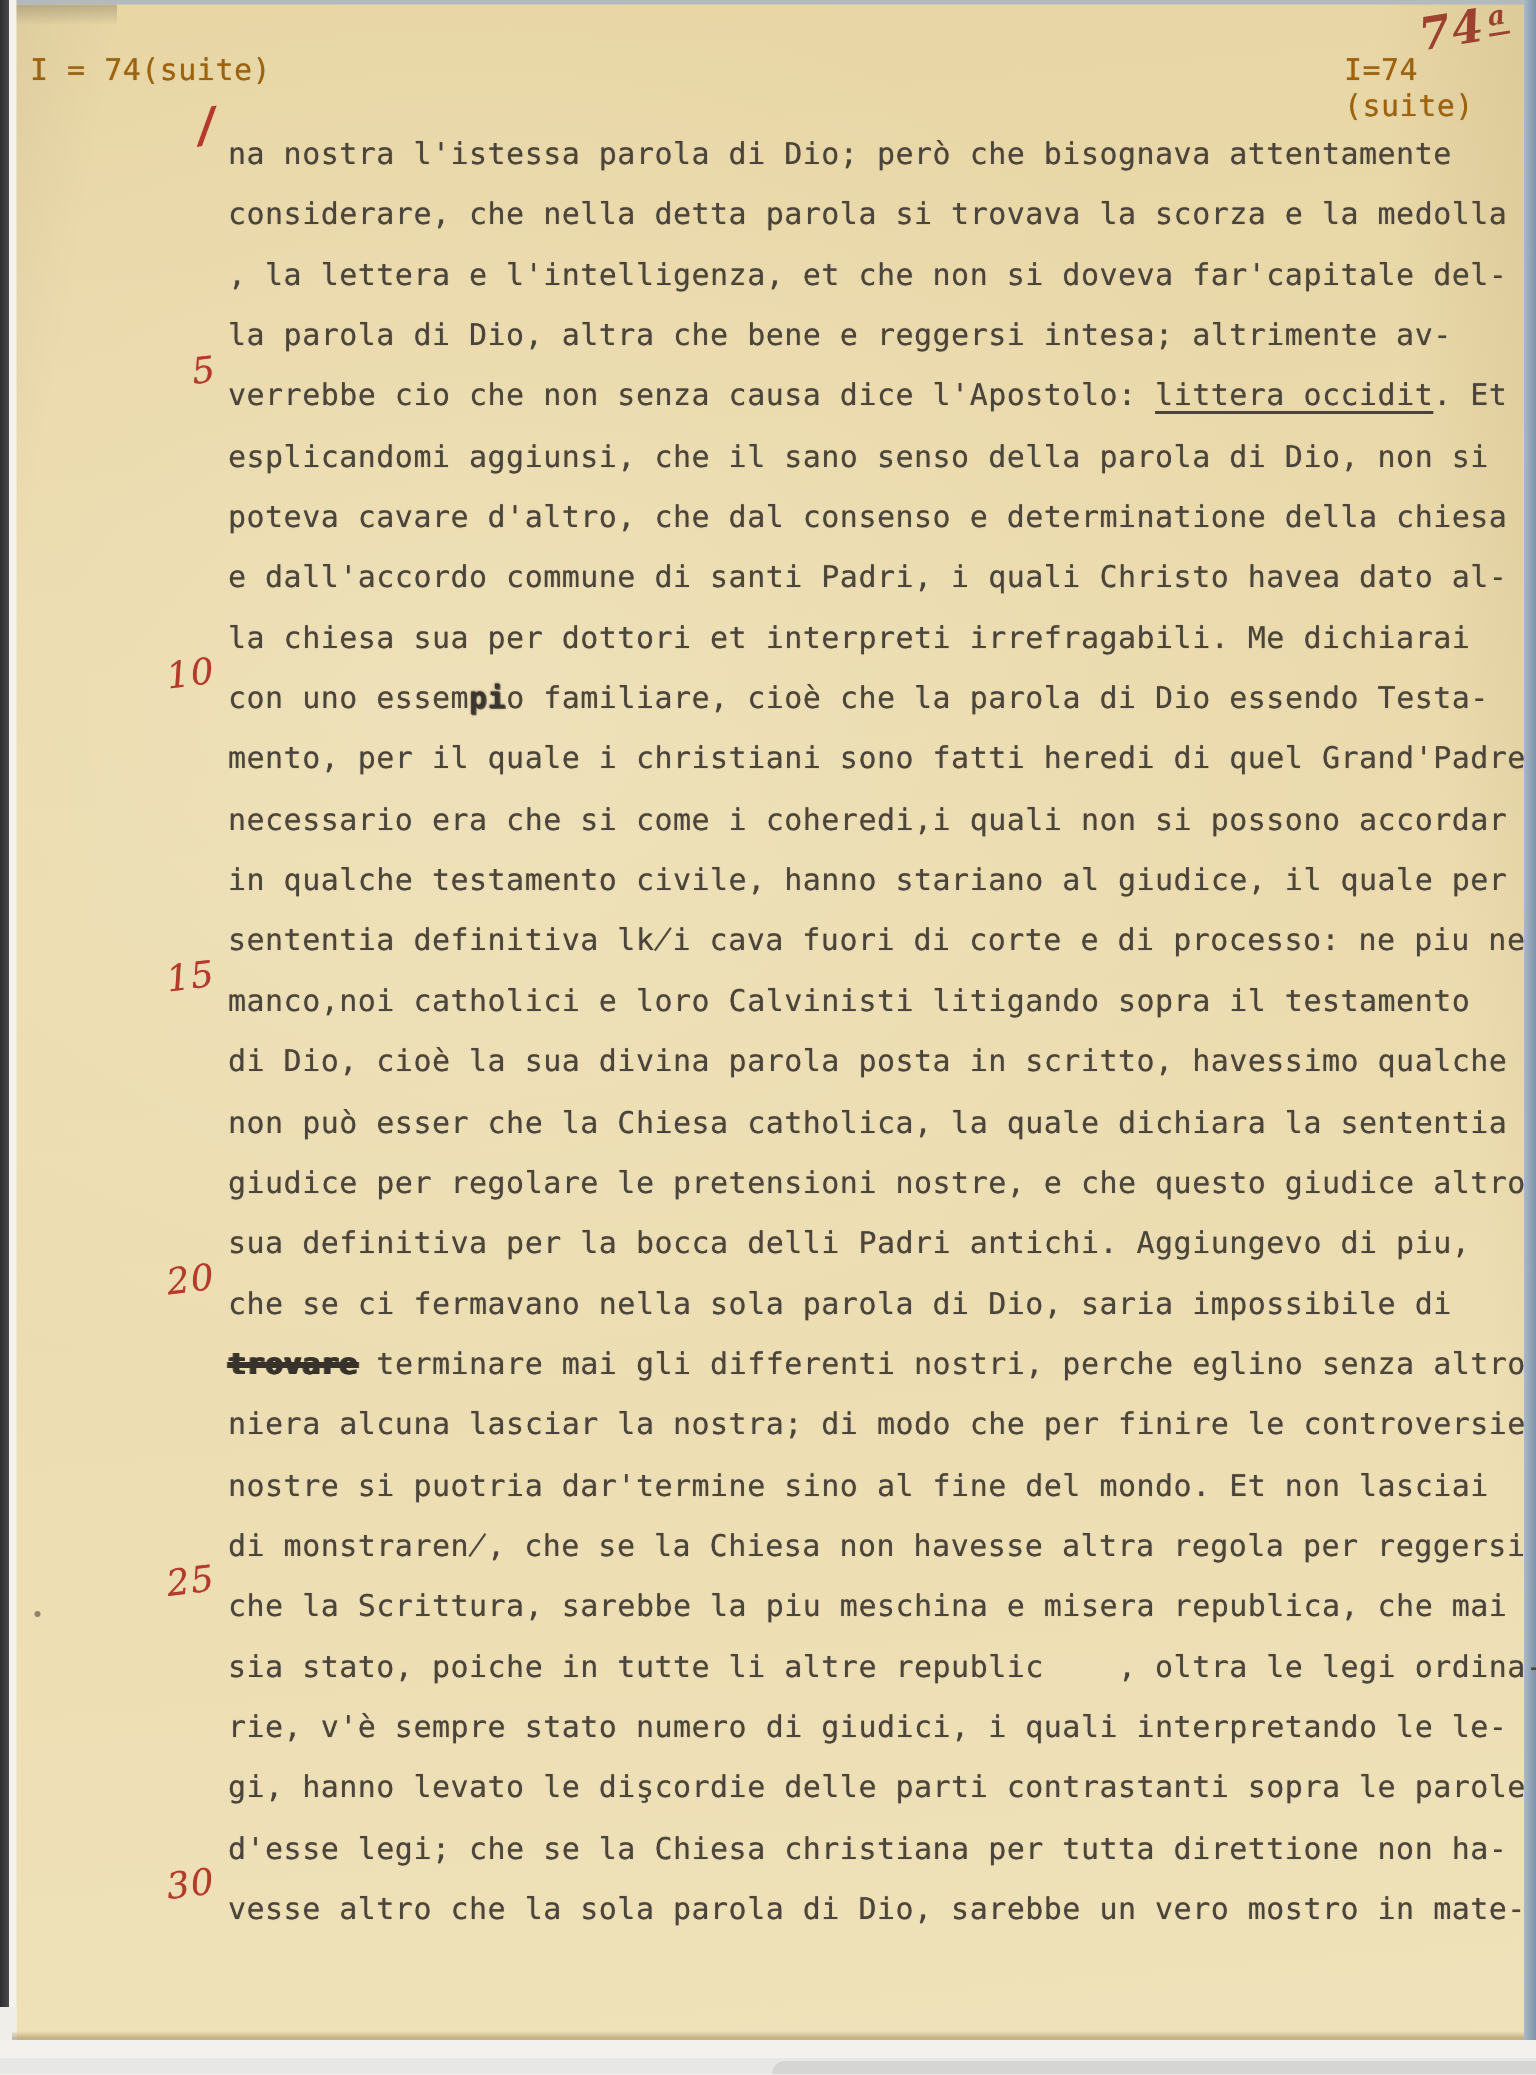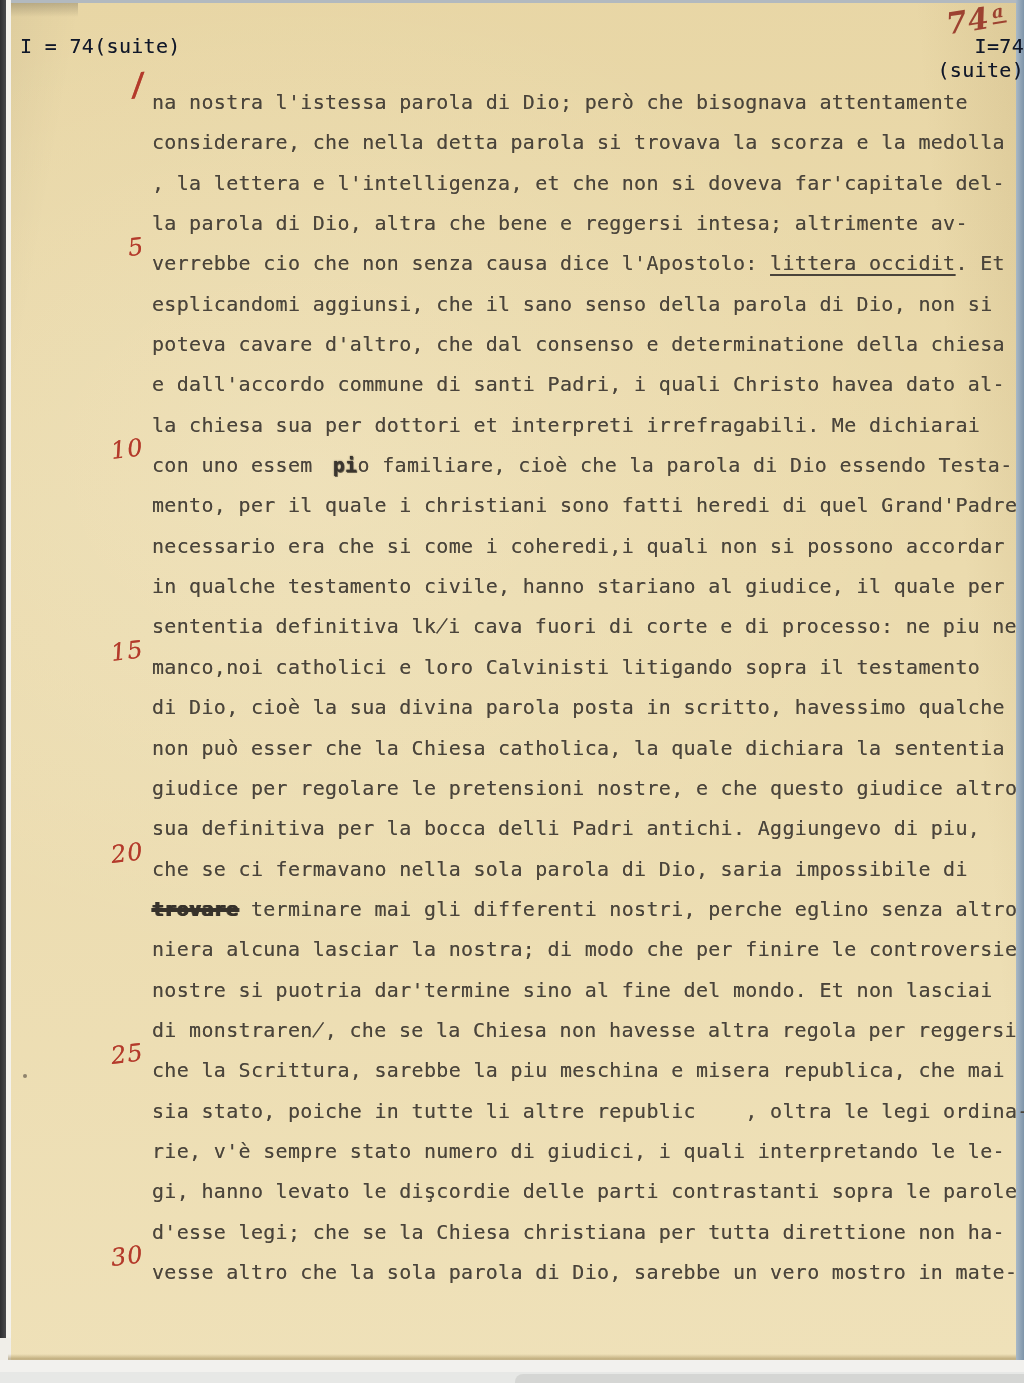--- a/index.html
+++ b/index.html
@@ -18,43 +18,43 @@
   }
   .edge-top{position:absolute;left:0;top:0;width:1024px;height:3px;background:#b2b9bf;}
   .edge-left-dark{position:absolute;left:0;top:0;width:6px;height:1338px;background:linear-gradient(90deg,#2e2e30,#4a4a4c);}
   .edge-left-white{position:absolute;left:6px;top:0;width:5px;height:1360px;background:#f4f2ec;}
   .edge-left-bottom{position:absolute;left:0;top:1338px;width:11px;height:45px;background:#f0eee8;}
   .edge-right-blue{position:absolute;left:1016px;top:0;width:8px;height:1372px;background:linear-gradient(90deg,#a9b9c7,#7e94a9);}
   .paper-bottom-shadow{position:absolute;left:8px;top:1354px;width:1008px;height:7px;background:linear-gradient(180deg,rgba(150,125,70,0) 0%,rgba(140,115,60,0.45) 70%,rgba(90,80,55,0.25) 100%);}
   .below-white{position:absolute;left:0;top:1360px;width:1024px;height:23px;background:#f2f1ee;}
   .below-band{position:absolute;left:0;top:1372px;width:1024px;height:11px;background:#e7e8e6;}
   .next-page{position:absolute;left:515px;top:1374px;width:509px;height:9px;background:#d5d6d4;border-radius:8px 0 0 0;}
-  .header{position:absolute;top:34px;font-size:20px;letter-spacing:0.32px;color:#0f172a;text-shadow:0 0 0.6px rgba(60,54,44,0.5);}
+  .header{position:absolute;top:34px;font-size:20px;letter-spacing:0.32px;color:#a16207;text-shadow:0 0 0.6px rgba(60,54,44,0.5);}
   .header.left{left:20px;}
-  .header.right{left:896px;text-align:right;}
+  .header.right{left:896px;}
   .folio{
     position:absolute;left:946px;top:2px;color:#9d4231;
     font-family:"DejaVu Serif","Liberation Serif",serif;font-style:italic;font-weight:700;
     font-size:30px;transform:rotate(-9deg);letter-spacing:1px;
   }
   .folio .sup{font-size:18px;vertical-align:9px;border-bottom:2.5px solid #9d4231;padding:0 1px;margin-left:2px;}
   #lines{position:absolute;left:152px;top:82px;width:866px;}
   .line{
     height:40.35px;line-height:40.35px;white-space:pre;
     font-size:20px;letter-spacing:0.32px;color:#4a443b;
     text-shadow:0 0 0.6px rgba(60,54,44,0.55);
   }
   .line span{white-space:pre;}
   .seg-u{text-decoration:underline;text-decoration-thickness:2px;text-underline-offset:4px;}
   .seg-strike{
     font-weight:700;color:#37322b;
     text-decoration:line-through;text-decoration-thickness:3.5px;
     text-shadow:0.8px 0 0 #37322b,-0.8px 0 0 rgba(55,50,43,0.8);
   }
-  .seg-ot{font-weight:700;color:#3a352e;text-shadow:0 0 1.6px rgba(62,55,45,0.9),0.7px 0.5px 0 rgba(62,55,45,0.7);margin-left:20px;}
+  .seg-ot{font-weight:700;color:#3a352e;text-shadow:0 0 1.6px rgba(62,55,45,0.9),0.7px 0.5px 0 rgba(62,55,45,0.7);}
   #marks{position:absolute;left:84px;top:66px;width:62px;height:1260px;}
   .mark{
     position:absolute;right:2px;color:#b43a2b;
     font-family:"DejaVu Serif","Liberation Serif",serif;font-style:italic;
     font-size:24px;letter-spacing:1px;transform:rotate(-7deg);
     text-shadow:0 0 0.5px rgba(180,58,43,0.7);
   }
   .mark.slash{font-size:31px;font-weight:700;}
   .ink-dot{position:absolute;left:23px;top:1074px;width:4px;height:4px;border-radius:50%;background:#5c5146;opacity:0.65;}
   .corner-smudge{position:absolute;left:8px;top:3px;width:70px;height:14px;background:linear-gradient(180deg,rgba(60,55,45,0.25),rgba(60,55,45,0));}

